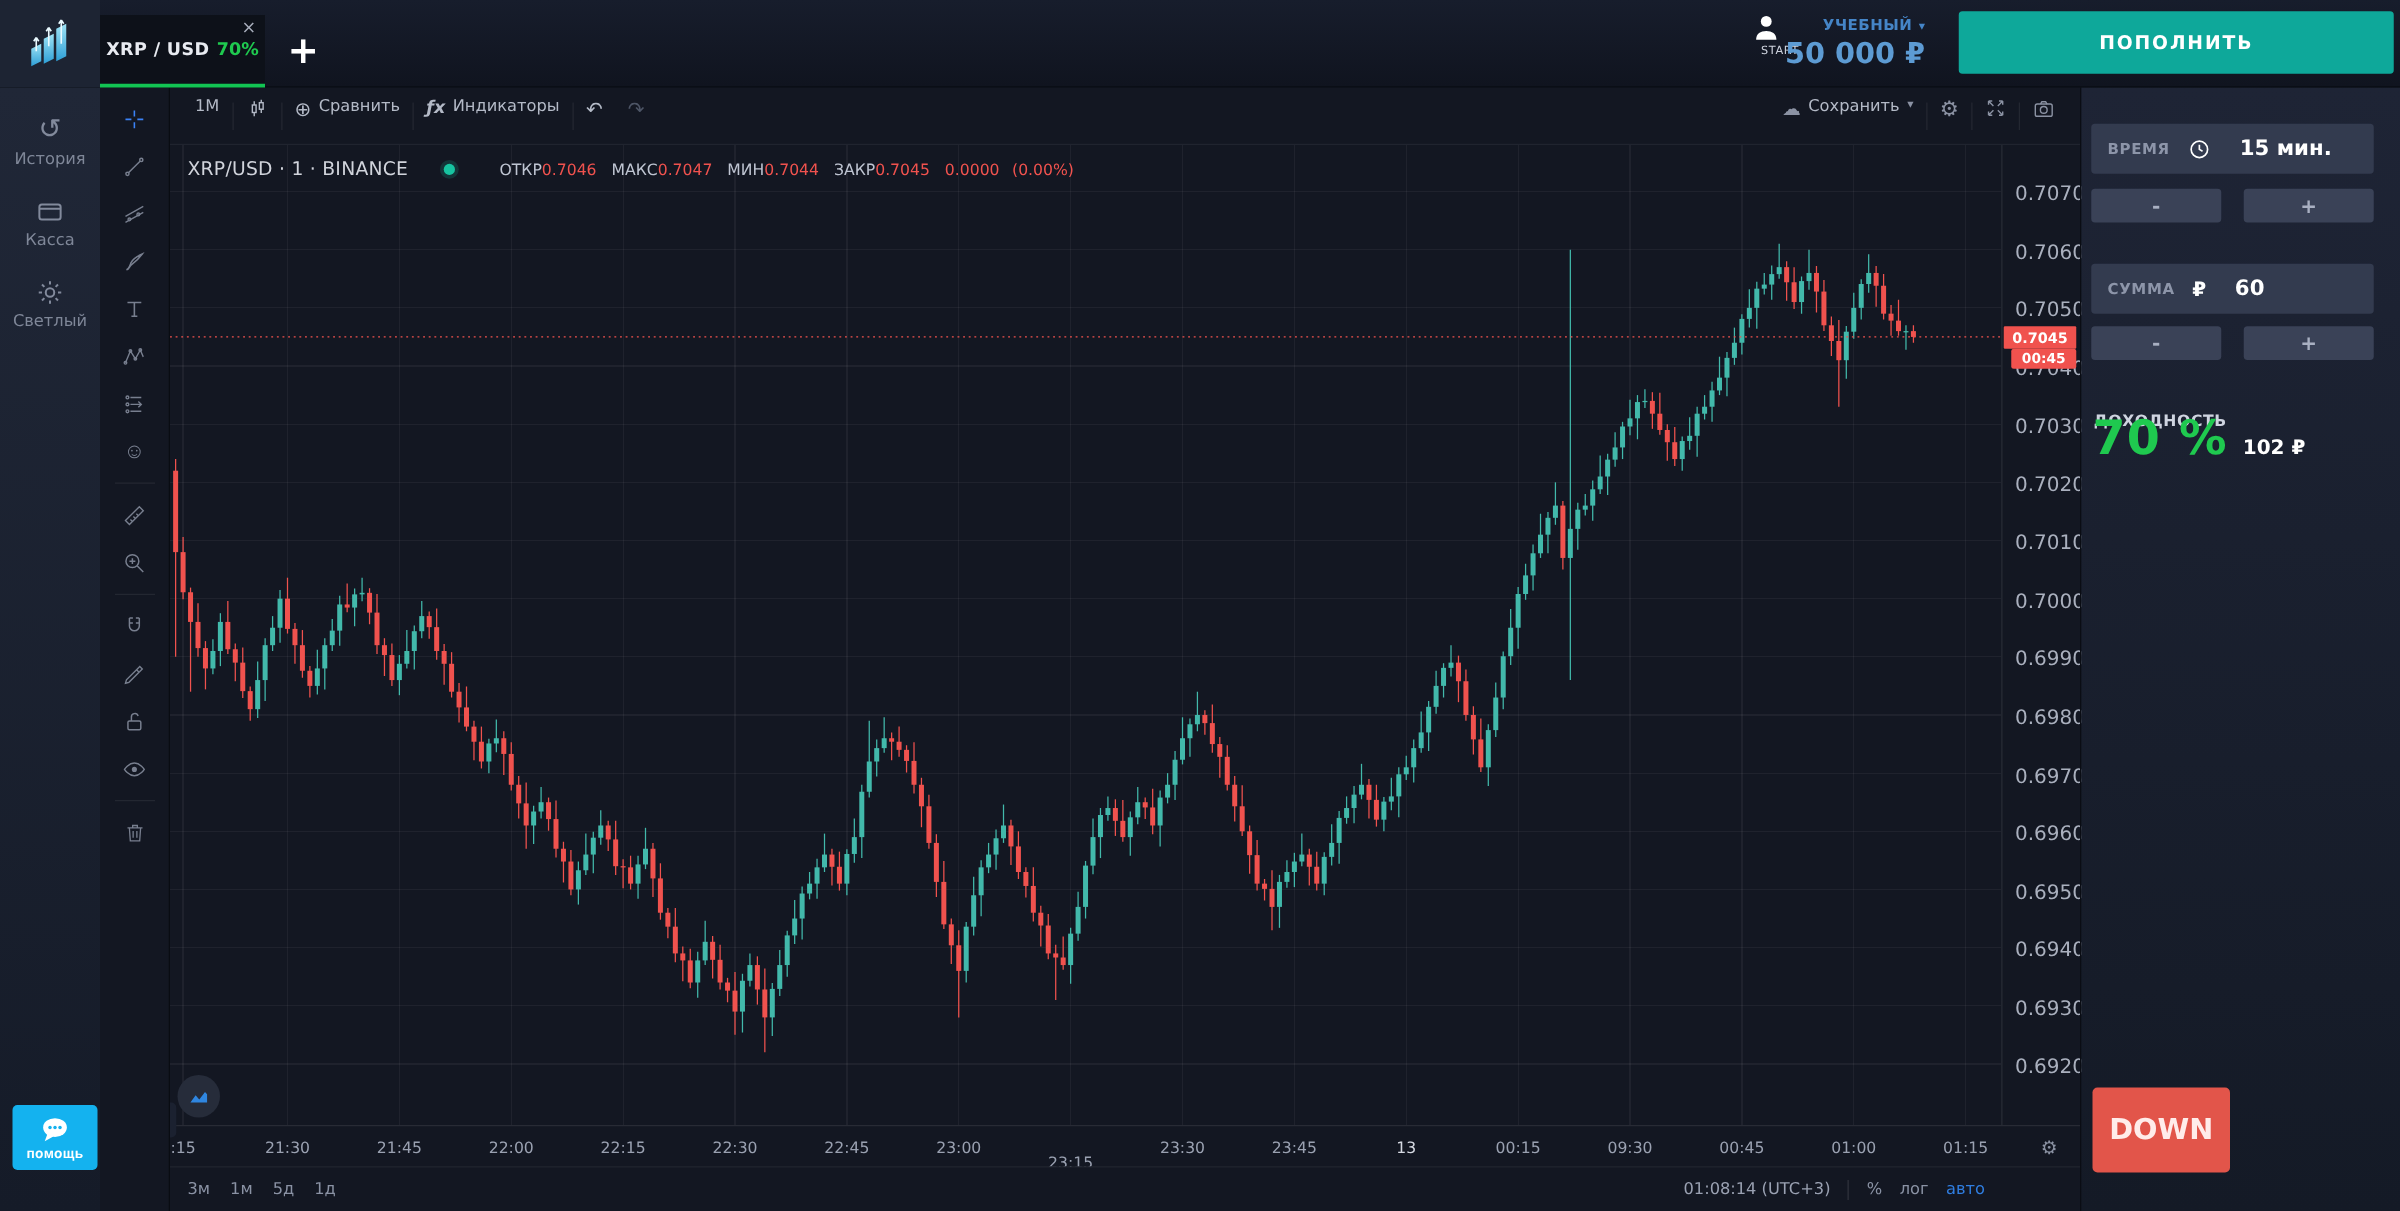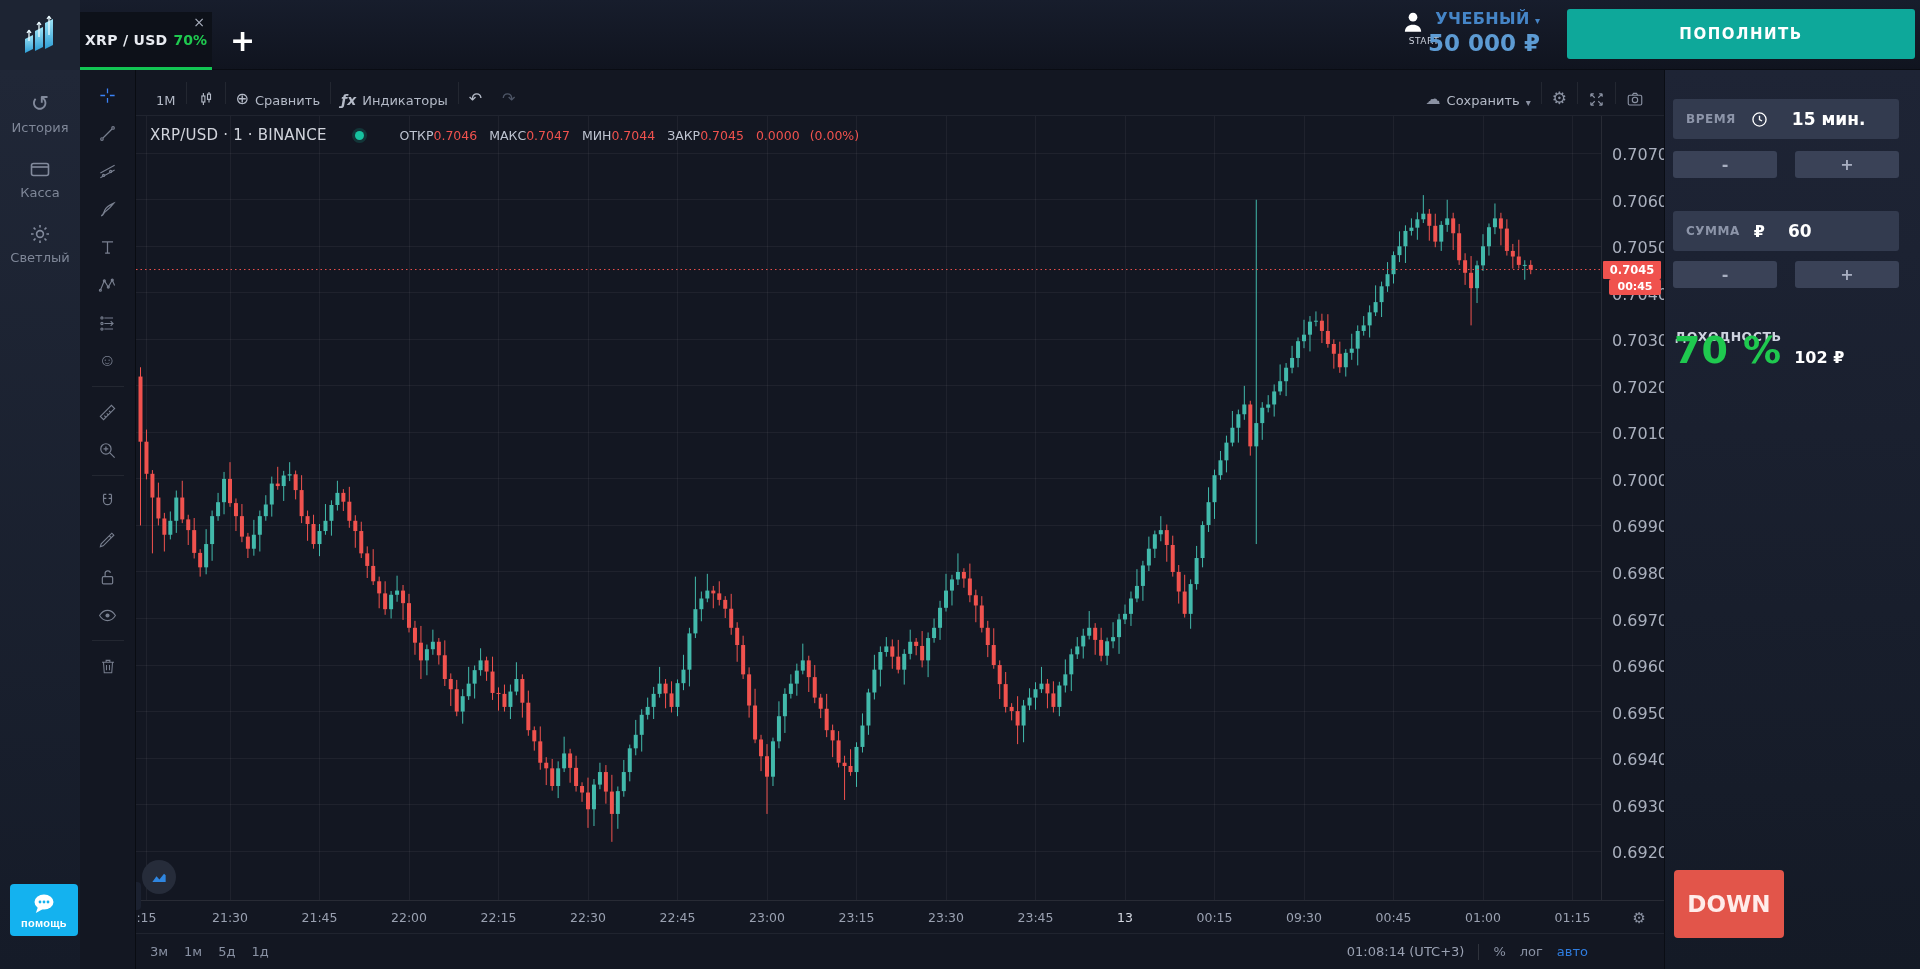--- a/index.html
+++ b/index.html
@@ -14,21 +14,21 @@
           display:flex; align-items:center; justify-content:center; }
   .tab { position:absolute; left:80px; top:12px; width:132px; height:58px; background:#0d1119;
          border-bottom:3px solid #12c553; display:flex; align-items:center; justify-content:center; cursor:pointer; }
   .tab-label { font-size:14px; font-weight:bold; color:#e8ebf1; letter-spacing:.3px; }
   .tab-payout { font-size:14px; font-weight:bold; color:#1fc94f; margin-left:6px; }
   .tab-close { position:absolute; top:3px; right:7px; font-size:14px; color:#a8aebc; line-height:1; cursor:pointer; }
   .tab-add { position:absolute; left:230px; top:26px; font-size:30px; font-weight:bold; color:#ffffff; cursor:pointer; line-height:1; }
   #start-block { position:absolute; left:1400px; top:9px; width:48px; text-align:center; cursor:pointer; }
   #start-block .start-label { font-size:9px; color:#cdd2dd; margin-top:1px; letter-spacing:.5px; }
   #balance-block { position:absolute; left:1408px; top:9px; width:132px; text-align:right; cursor:pointer; }
-  .account-type { font-size:16px; font-weight:bold; color:#4585c7; letter-spacing:.4px; }
+  .account-type { font-size:12px; font-weight:bold; color:#4585c7; letter-spacing:.4px; }
   .account-caret { font-size:10px; color:#4585c7; }
   .balance-value { font-size:23px; font-weight:bold; color:#5d9bd3; margin-top:2px; white-space:nowrap; }
   #deposit-btn { position:absolute; left:1567px; top:9px; width:348px; height:50px; background:#0ea89a;
                  border:none; border-radius:3px; color:#ffffff; font-size:15px; font-weight:bold;
                  letter-spacing:1.5px; cursor:pointer; font-family:inherit; }
 
   
   #sidebar { position:absolute; left:0; top:70px; width:80px; height:899px;
              background:linear-gradient(#202737,#151b28); z-index:20; }
   .side-item { display:flex; flex-direction:column; align-items:center; gap:4px; margin-top:22px; cursor:pointer; }
@@ -47,21 +47,21 @@
            background:none; border:none; cursor:pointer; color:#787f8f; }
   .dtool svg { stroke:#787f8f; }
   .dtool.active svg { stroke:#3b82f6; }
   .dtool .glyph { font-size:17px; color:#787f8f; }
   .dsep { width:32px; height:1px; background:rgba(255,255,255,.07); margin:6px 0; }
 
   
   #chart { position:absolute; left:136px; top:70px; width:1528px; height:899px; background:#131722; }
   #ctoolbar { position:absolute; left:0; top:0; width:1528px; height:46px;
               border-bottom:1px solid rgba(255,255,255,.06); display:flex; align-items:center; padding:0 10px; }
-  .ct-item { display:flex; align-items:flex-end; gap:6px; background:none; border:none; color:#b4bac7;
+  .ct-item { display:flex; align-items:flex-start; gap:6px; background:none; border:none; color:#b4bac7;
              font-size:13px; font-family:inherit; padding:0 10px; height:30px; cursor:pointer; white-space:nowrap; }
   .ct-sep { width:1px; height:22px; background:rgba(255,255,255,.07); }
   .ct-dim { color:#4d5566; }
   .fx { font-style:italic; font-weight:bold; font-size:14px; }
   .spacer { flex:1; }
   .cloud-glyph { font-size:15px; color:#8b92a3; }
   .caret-sm { font-size:10px; color:#8b92a3; }
   .gear-glyph { font-size:17px; color:#8b92a3; }
 
   #plotwrap { position:absolute; left:0; top:46px; width:1528px; height:853px; }
@@ -899,21 +899,21 @@
     <div id="xaxis">
       <span id="axis-gear">⚙</span>
     <div class="xtick" style="left: -24.5333px;">:15</div>
         <div class="xtick" style="left: 59.0005px;">21:30</div>
         <div class="xtick" style="left: 148.501px;">21:45</div>
         <div class="xtick" style="left: 238.001px;">22:00</div>
         <div class="xtick" style="left: 327.502px;">22:15</div>
         <div class="xtick" style="left: 417.002px;">22:30</div>
         <div class="xtick" style="left: 506.503px;">22:45</div>
         <div class="xtick" style="left: 596.004px;">23:00</div>
-        <div class="xtick" style="left: 685.504px;">23:15</div>
+        <div class="xtick" style="left: 685.504px; margin-top: 12px;">23:15</div>
         <div class="xtick" style="left: 775.005px;">23:30</div>
         <div class="xtick" style="left: 864.505px;">23:45</div>
         <div class="xtick bright" style="left: 954.005px;">13</div>
         <div class="xtick" style="left: 1043.51px;">00:15</div>
         <div class="xtick" style="left: 1133.01px;">09:30</div>
         <div class="xtick" style="left: 1222.51px;">00:45</div>
         <div class="xtick" style="left: 1312.01px;">01:00</div>
         <div class="xtick" style="left: 1401.51px;">01:15</div>
       </div>
 

